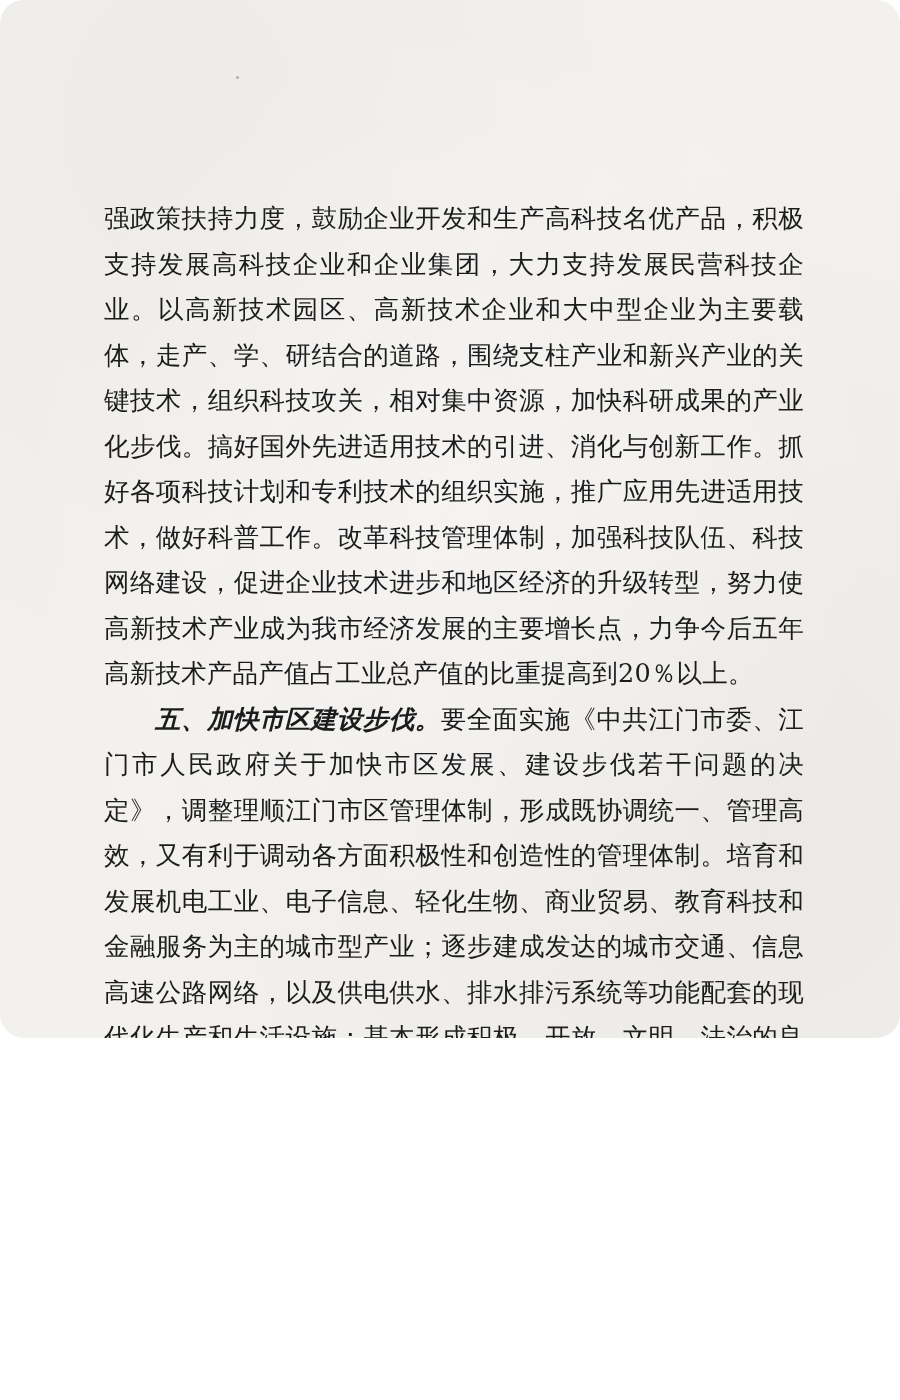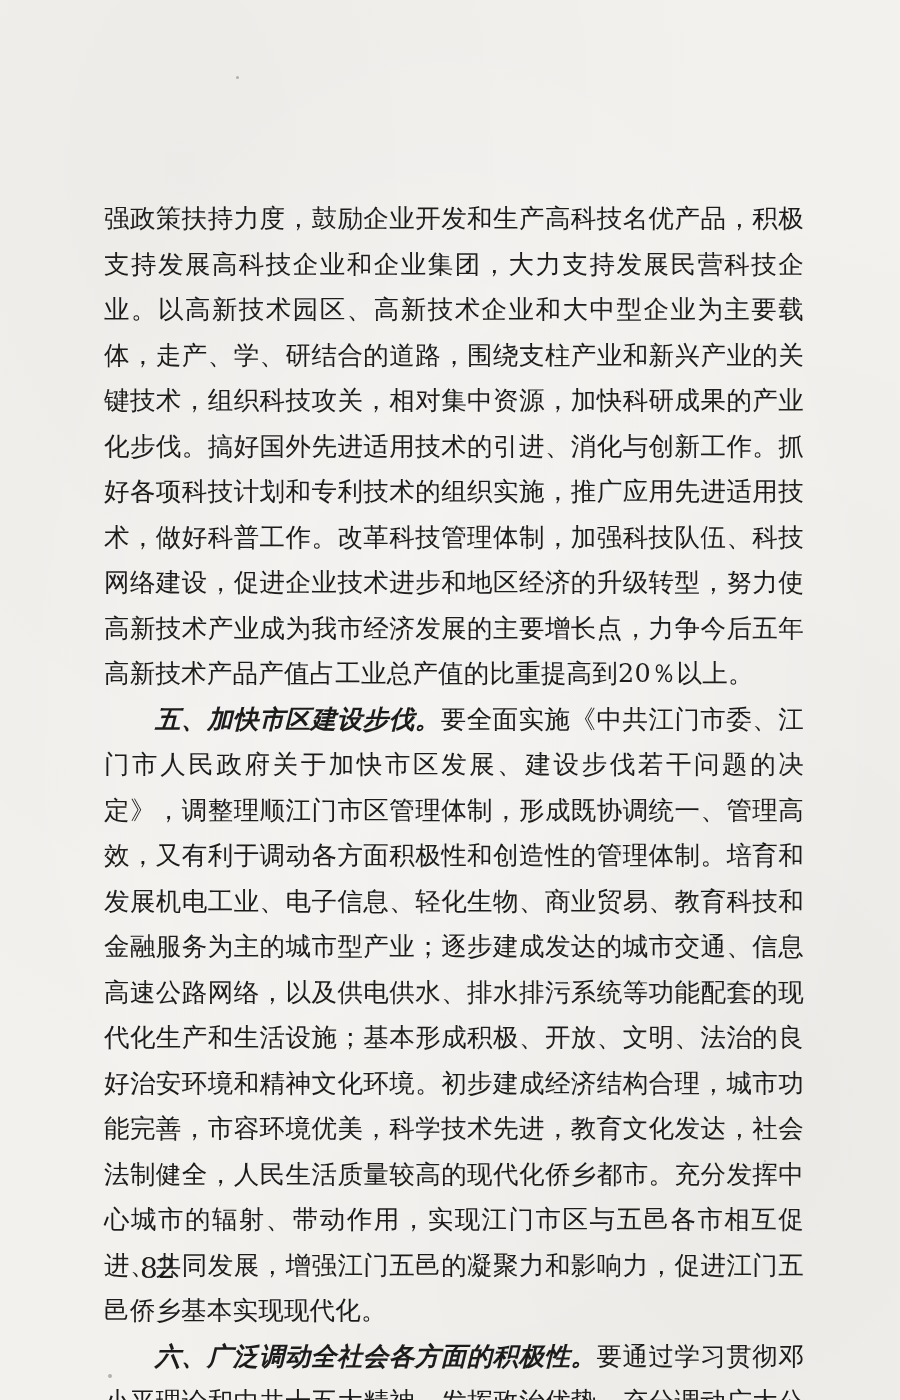--- a/index.html
+++ b/index.html
@@ -8,23 +8,24 @@
   }
   body {
     width: 900px;
     height: 1400px;
     background: #ffffff;
     font-family: "DejaVu Serif", "Liberation Serif", serif;
   }
   .page {
     position: relative;
     width: 900px;
-    height: 1400px;
+    height: 1038px;
     background: #f3f1ee;
     overflow: hidden;
+    border-radius: 24px;
   }
   
   .page::before {
     content: "";
     position: absolute;
     inset: 0;
     background:
       radial-gradient(ellipse at 20% 12%, rgba(0,0,0,0.025), rgba(0,0,0,0) 55%),
       radial-gradient(ellipse at 85% 80%, rgba(0,0,0,0.03), rgba(0,0,0,0) 60%),
       radial-gradient(ellipse at 50% 50%, rgba(255,255,255,0.45), rgba(255,255,255,0) 70%);

